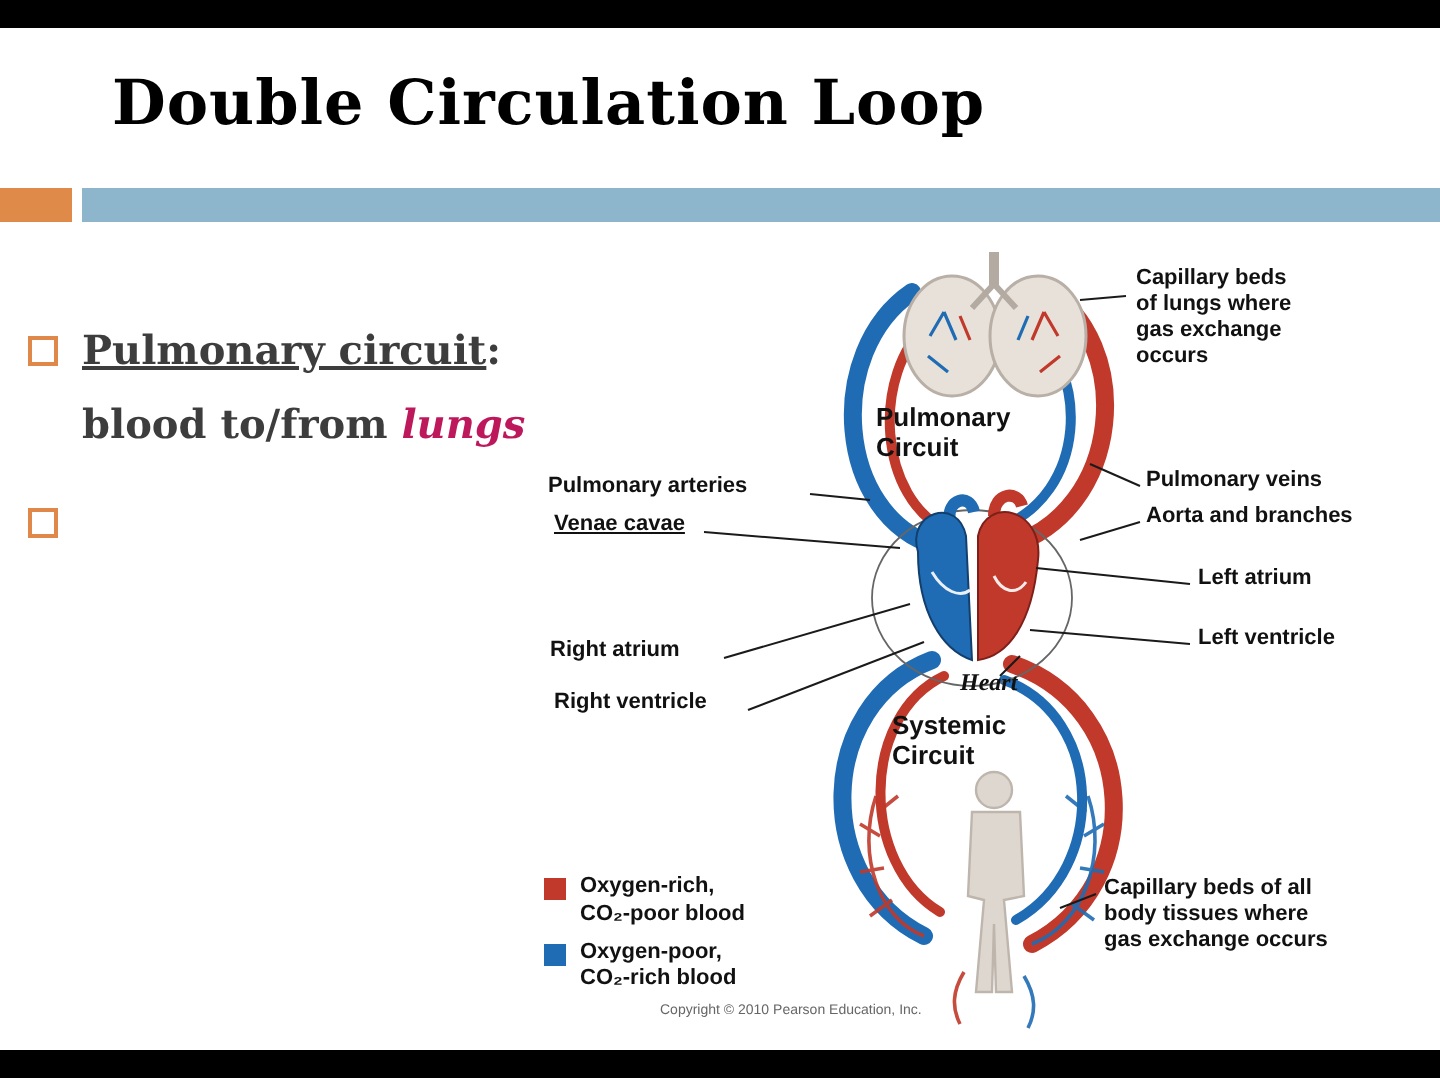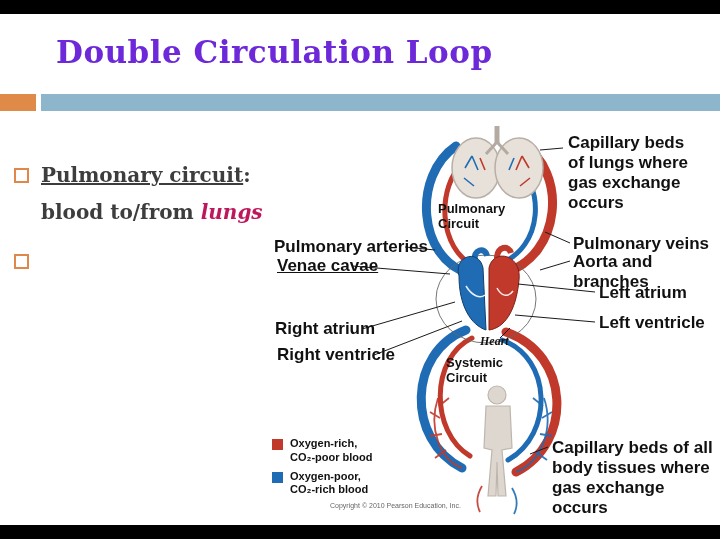--- a/index.html
+++ b/index.html
@@ -3,36 +3,36 @@
 <meta charset="utf-8">
 <style>
   html,body{margin:0;padding:0;background:#000;}
   .stage{position:relative;width:720px;height:539px;background:#fff;overflow:hidden;
          font-family:"Liberation Sans",sans-serif;}
   .bar{position:absolute;left:0;width:720px;background:#000;}
   .bar-top{top:0;height:14px;}
   .bar-bottom{top:525px;height:14px;}
 
   .title{position:absolute;left:56px;top:34px;font-family:"DejaVu Serif",serif;
-         font-size:31px;font-weight:bold;color:#6d28d9;letter-spacing:0.5px;}
+         font-size:31px;font-weight:bold;color:#000000;letter-spacing:0.5px;}
 
   .accent-orange{position:absolute;left:0;top:94px;width:36px;height:17px;background:#e08a4a;}
   .accent-blue{position:absolute;left:41px;top:94px;width:679px;height:17px;background:#8db6cd;}
 
   .bullets{position:absolute;left:12px;top:157px;width:268px;z-index:5;}
   .bullet{display:flex;align-items:flex-start;margin-bottom:12px;}
   .bullet-square{flex:0 0 auto;width:11px;height:11px;border:2px solid #e0874a;
                  margin:11px 12px 0 2px;background:#fff;}
   .bullet-text{font-family:"DejaVu Serif",serif;font-size:20px;line-height:37px;
                color:#3d3d3d;font-weight:bold;width:230px;}
   .lead{text-decoration:underline;}
   .hl{color:#be185d;font-style:italic;}
 
   .diagram{position:absolute;left:250px;top:118px;width:470px;height:407px;}
-  .dlabel{position:absolute;font-size:17px;font-weight:bold;color:#111;
+  .dlabel{position:absolute;font-size:11px;font-weight:bold;color:#111;
           line-height:1.18;white-space:pre-line;z-index:3;}
   .dlabel.big{font-size:13px;text-align:left;}
   .dlabel.it{font-family:"Liberation Serif",serif;font-style:italic;font-weight:bold;font-size:12px;}
   .legend{position:absolute;left:272px;top:437px;z-index:3;}
   .legend-row{display:flex;align-items:flex-start;margin-bottom:5px;}
   .legend-swatch{flex:0 0 auto;width:11px;height:11px;margin:2px 7px 0 0;}
   .legend-text{font-size:11px;font-weight:bold;color:#111;line-height:1.25;white-space:pre-line;}
   .copyright{position:absolute;left:330px;top:502px;font-size:7px;color:#666;z-index:3;}
 </style>
 </head>

